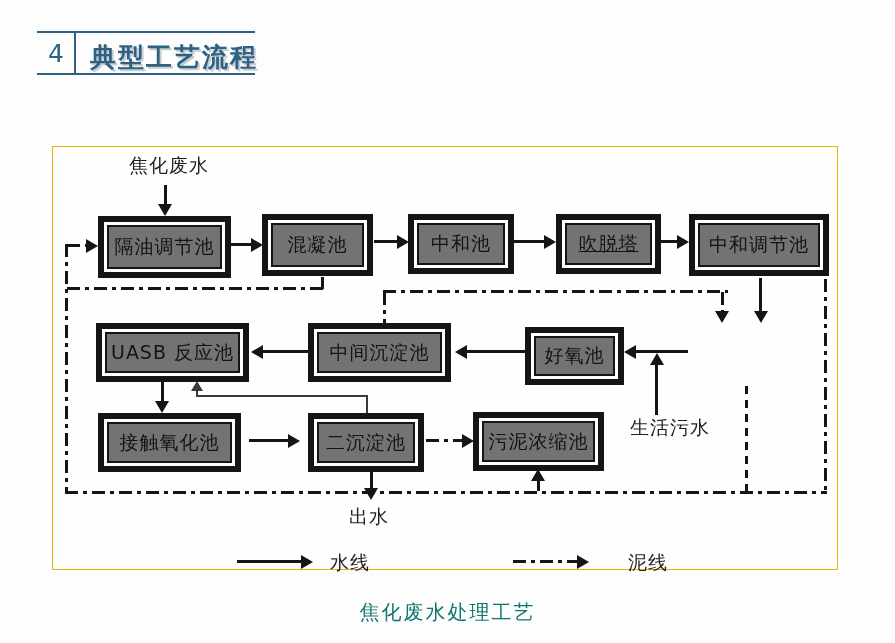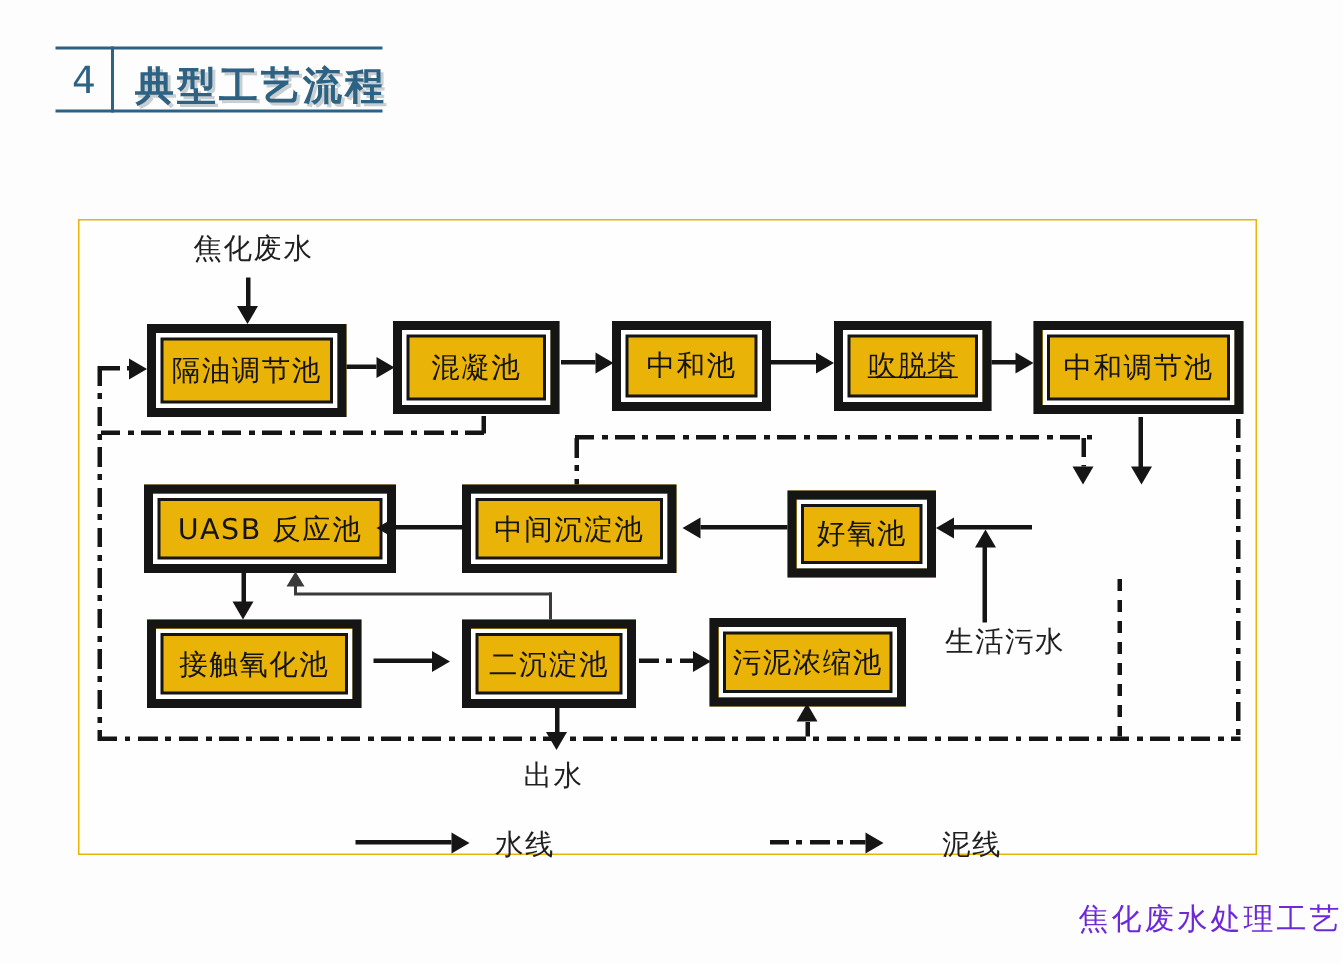--- a/index.html
+++ b/index.html
@@ -23,43 +23,43 @@
     text-shadow:2px 2px 0 #c9ced2;
   }
   
   .fig {
     position:absolute; left:52px; top:146px; width:786px; height:424px;
     background:#fefefe; border:1px solid #eab308;
   }
   .fig * { position:absolute; }
   
   .node {
-    background:#eab308; border:6px solid #151515;
+    background:#737373; border:6px solid #151515;
     box-shadow: inset 0 0 0 3px #fff, inset 0 0 0 5px #151515;
     display:flex; align-items:center; justify-content:center;
     font-size:19px; letter-spacing:1px; color:#141414; white-space:nowrap;text-align:right;
   }
   
   .sl  { background:#151515; }                      
   .tl  { background:#3a3a3a; }                      
   .ddh { background:repeating-linear-gradient(to right,#151515 0 13px,transparent 13px 18px,#151515 18px 22px,transparent 22px 27px); }
   .ddv { background:repeating-linear-gradient(to bottom,#151515 0 13px,transparent 13px 18px,#151515 18px 22px,transparent 22px 27px); }
   .dav { background:repeating-linear-gradient(to bottom,#151515 0 8px,transparent 8px 14px); }
   
   .ar { width:0; height:0; }
   .ar.r { border-top:7px solid transparent; border-bottom:7px solid transparent; border-left:12px solid #151515; }
   .ar.l { border-top:7px solid transparent; border-bottom:7px solid transparent; border-right:12px solid #151515; }
   .ar.d { border-left:7px solid transparent; border-right:7px solid transparent; border-top:12px solid #151515; }
   .ar.u { border-left:7px solid transparent; border-right:7px solid transparent; border-bottom:12px solid #151515; }
   .ar.u2{ border-left:6px solid transparent; border-right:6px solid transparent; border-bottom:10px solid #3a3a3a; }
   .lbl { font-size:19px; color:#1f1f1f; letter-spacing:1px; white-space:nowrap; }
   
   .caption {
-    position:absolute; left:0; top:599px; width:895px; text-align:right;
-    font-size:20px; color:#6d28d9; letter-spacing:2px;
+    position:absolute; left:0; top:599px; width:895px; text-align:center;
+    font-size:20px; color:#0f766e; letter-spacing:2px;
   }
 </style>
 </head>
 <body>
 
 <div class="rule" style="left:37px;top:31px;width:218px;height:2px;"></div>
 <div class="rule" style="left:37px;top:73px;width:218px;height:2px;"></div>
 <div class="rule" style="left:74px;top:31px;width:2px;height:44px;"></div>
 <div class="hdr-num">4</div>
 <div class="hdr-title">典型工艺流程</div>
@@ -81,21 +81,21 @@
   <div class="sl" style="left:321px;top:93px;width:23px;height:3px;"></div>
   <div class="ar r" style="left:344px;top:88px;"></div>
   <div class="sl" style="left:461px;top:93px;width:31px;height:3px;"></div>
   <div class="ar r" style="left:491px;top:88px;"></div>
   <div class="sl" style="left:608px;top:93px;width:17px;height:3px;"></div>
   <div class="ar r" style="left:624px;top:88px;"></div>
 
   <div class="sl" style="left:706px;top:131px;width:3px;height:34px;"></div>
   <div class="ar d" style="left:701px;top:164px;"></div>
 
-  <div class="node" style="left:43px;top:176px;width:168px;height:59px;">UASB 反应池</div>
+  <div class="node" style="left:43px;top:176px;width:153px;height:59px;">UASB 反应池</div>
   <div class="node" style="left:255px;top:176px;width:143px;height:59px;">中间沉淀池</div>
   <div class="node" style="left:472px;top:180px;width:99px;height:58px;">好氧池</div>
 
   <div class="ar l" style="left:571px;top:198px;"></div>
   <div class="sl" style="left:583px;top:203px;width:52px;height:3px;"></div>
   <div class="ar l" style="left:402px;top:198px;"></div>
   <div class="sl" style="left:414px;top:203px;width:58px;height:3px;"></div>
   <div class="ar l" style="left:198px;top:198px;"></div>
   <div class="sl" style="left:210px;top:203px;width:45px;height:3px;"></div>
 

